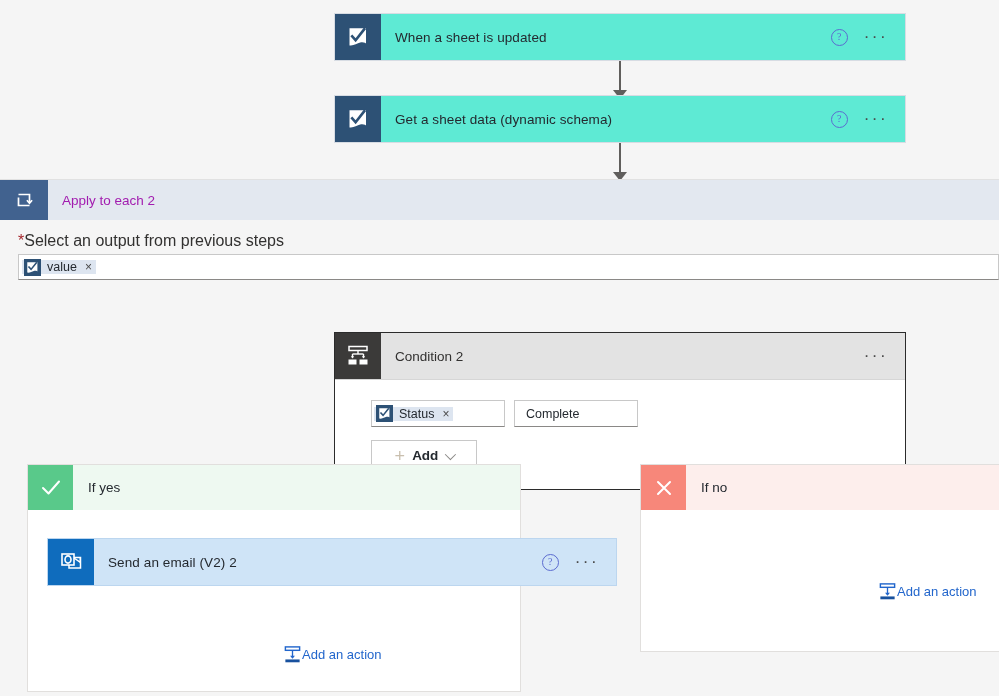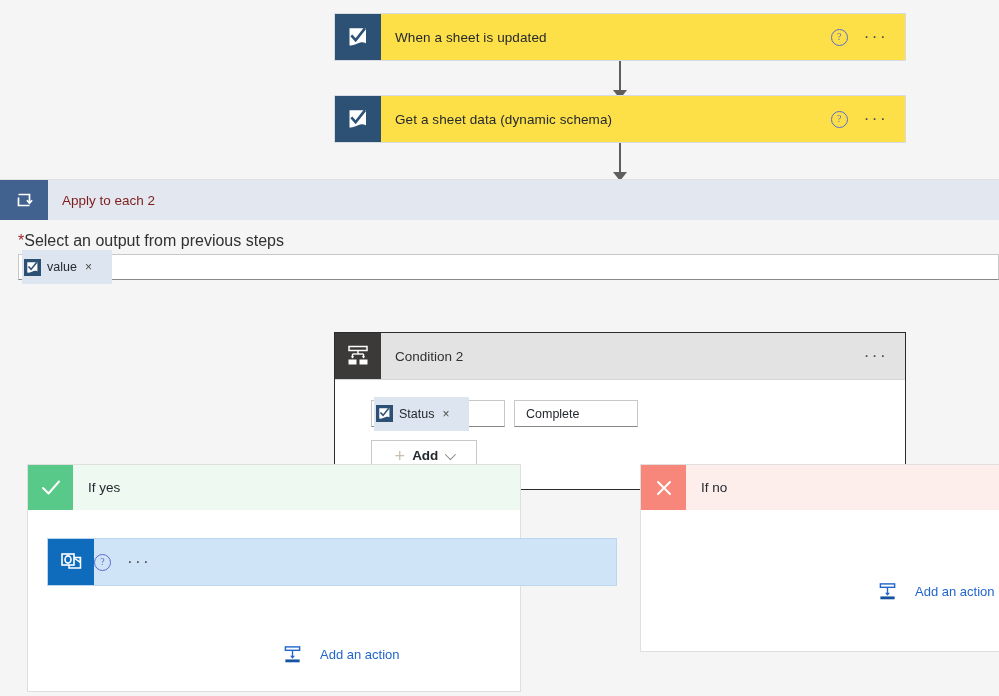--- a/index.html
+++ b/index.html
@@ -15,21 +15,21 @@
     font-size: 13px;
     color: #323130;
     overflow: hidden;
     position: relative;
   }
 
   
   .card {
     display: flex;
     align-items: stretch;
-    background: #fde047;
+    background: #5eead4;
     border: 1px solid #d7dce3;
     box-sizing: border-box;
     height: 48px;
   }
   .card.selected {
     background: #cfe4f7;
     border-color: #bcd6ef;
   }
   .card-icon {
     width: 46px;
@@ -117,21 +117,21 @@
     background: #41628f;
     display: flex;
     align-items: center;
     justify-content: center;
   }
   #scope-header .scope-title {
     display: flex;
     align-items: center;
     padding-left: 14px;
     font-size: 13.5px;
-    color: #7f1d1d;
+    color: #a21caf;
   }
 
   .field-label {
     font-size: 16px;
     color: #323130;
     padding: 12px 0 4px 18px;
   }
   .field-label .req { color: #a4262c; }
 
   .token-input {
@@ -143,23 +143,23 @@
     display: flex;
     align-items: center;
     width: 981px;
     box-sizing: border-box;
   }
 
   .token {
     display: inline-flex;
     align-items: center;
     background: #dde5f0;
-    height: 34px;
+    height: 14px;
     margin-left: 3px;
-    padding-right: 20px;
+    padding-right: 4px;
     font-size: 12.5px;
     color: #24292f;
   }
   .token .token-ico { margin: 0 6px 0 2px; display:flex; }
   .token .token-x {
     margin-left: 8px;
     color: #4a4a4a;
     font-size: 12px;
     cursor: pointer;
   }
@@ -302,21 +302,21 @@
   .branch-label {
     display: flex; align-items: center;
     padding-left: 15px;
     font-size: 13.5px;
     color: #24292f;
   }
 
   .add-action-link {
     display: inline-flex;
     align-items: center;
-    gap: 18px;
+    gap: 0;
     color: #2266cc;
     font-size: 13px;
     cursor: pointer;
   }
 </style>
 </head>
 <body>
 
 <div class="card" style="position:absolute;left:334px;top:13px;width:572px;">
   <div class="card-icon" style="background:#2d5175;">
@@ -452,20 +452,21 @@
 
   <div class="card selected" style="position:absolute;left:19px;top:73px;width:570px;">
     <div class="card-icon" style="background:#0f6cbd;">
       <svg width="26" height="26" viewBox="0 0 26 26" aria-hidden="true">
         <rect x="4" y="5" width="12" height="11" fill="none" stroke="#ffffff" stroke-width="1.6"></rect>
         <ellipse cx="10" cy="10.5" rx="3" ry="3.6" fill="none" stroke="#ffffff" stroke-width="1.6"></ellipse>
         <path d="M16 8.5 L22.5 8.5 L22.5 19 L11 19 L11 16" fill="none" stroke="#ffffff" stroke-width="1.5"></path>
         <path d="M16 9 L22.3 13.3 L22.3 9" fill="none" stroke="#ffffff" stroke-width="1.4"></path>
       </svg>
     </div>
+    <div class="card-title">Send an email (V2) 2</div>
     <div class="card-actions">
       <div class="help-icon">?</div>
       <div class="ellipsis">···</div>
     </div>
   </div>
 
   <div class="add-action-link" style="position:absolute;left:255px;top:180px;">
     <span style="display:flex;">
       <svg width="19" height="19" viewBox="0 0 20 20" aria-hidden="true">
         <rect x="2.5" y="2" width="15" height="3.6" fill="none" stroke="#2266cc" stroke-width="1.5"></rect>

